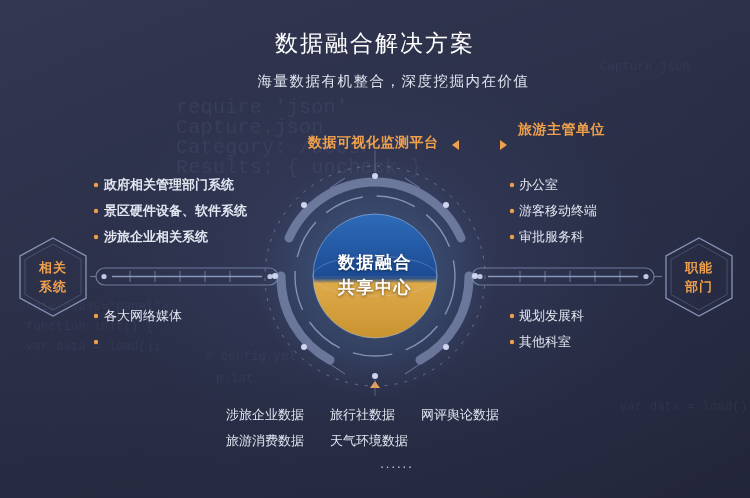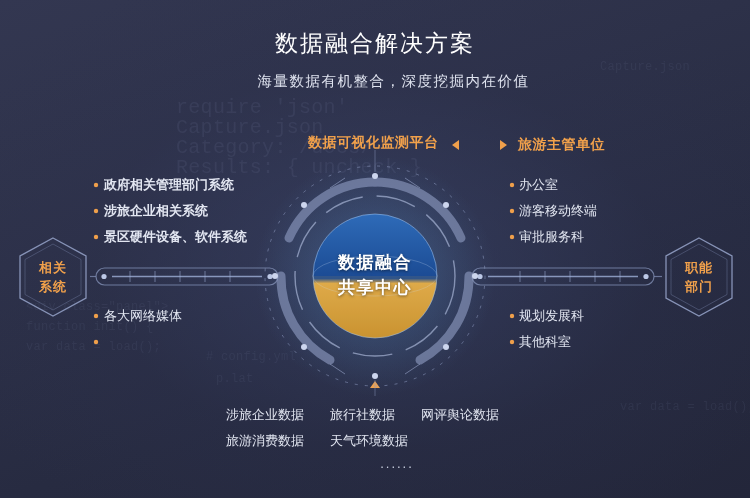--- a/index.html
+++ b/index.html
@@ -50,21 +50,21 @@
   
   .top-label {
     position: absolute;
     color: #f0a04b;
     font-size: 14px;
     font-weight: bold;
     letter-spacing: 0.5px;
     white-space: nowrap;
   }
   #label-platform { left: 308px; top: 134px; }
-  #label-authority { left: 518px; top: 136px; }
+  #label-authority { left: 518px; top: 121px; }
   .tri-left {
     position: absolute;
     width: 0; height: 0;
     border-top: 5px solid transparent;
     border-bottom: 5px solid transparent;
     border-right: 7px solid #f0a04b;
   }
   .tri-right {
     position: absolute;
     width: 0; height: 0;
@@ -308,22 +308,22 @@
       <polygon points="37,9 65,24.5 65,59.5 37,75 9,59.5 9,24.5" fill="none" stroke="#6c7799" stroke-width="0.8" opacity="0.6"></polygon>
     </svg>
     <div class="hex-text">
       <div>职能</div>
       <div>部门</div>
     </div>
   </div>
 
   <div class="list" id="left-top">
     <div>政府相关管理部门系统</div>
+    <div>景区硬件设备、软件系统</div>
     <div>涉旅企业相关系统</div>
-    <div>景区硬件设备、软件系统</div>
   </div>
   <div class="list" id="left-bottom">
     <div>各大网络媒体</div>
   </div>
 
   <div class="list" id="right-top">
     <div>办公室</div>
     <div>游客移动终端</div>
     <div>审批服务科</div>
   </div>

